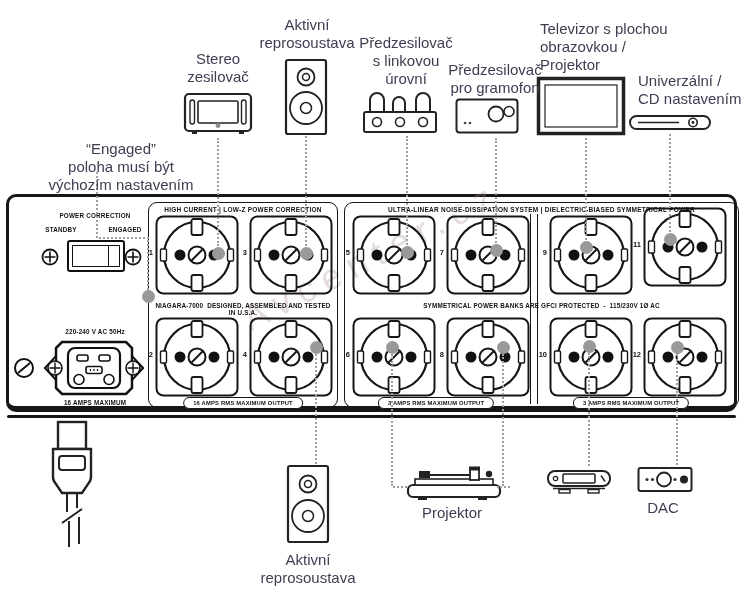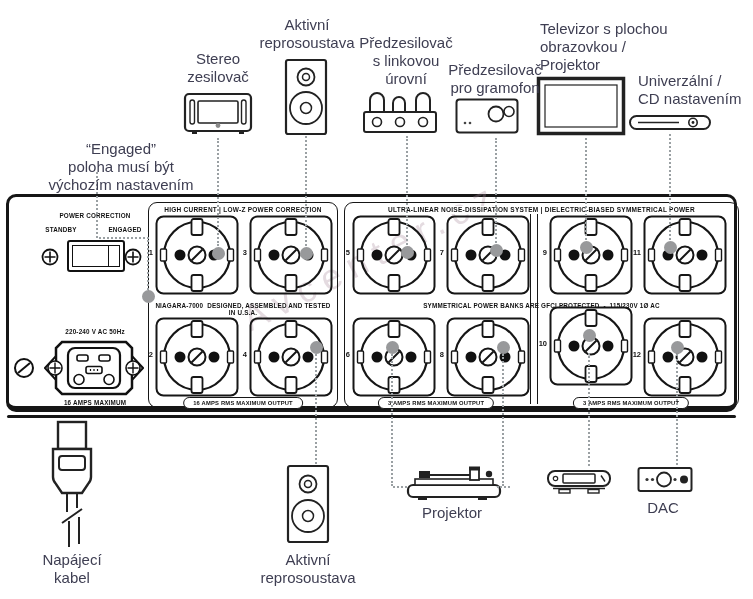--- a/index.html
+++ b/index.html
@@ -63,22 +63,20 @@
 s linkovou
 úrovní</div>
   <div class="lbl" style="left:441px;top:61px;width:108px;">Předzesilovač
 pro gramofon</div>
   <div class="lbl la" style="left:540px;top:20px;width:140px;">Televizor s plochou
 obrazovkou /
 Projektor</div>
   <div class="lbl la" style="left:638px;top:72px;width:115px;">Univerzální /
 CD nastavením</div>
 
-  <div class="lbl" style="left:22px;top:551px;width:100px;">Napájecí
-kabel</div>
   <div class="lbl" style="left:253px;top:551px;width:110px;">Aktivní
 reprosoustava</div>
   <div class="lbl" style="left:402px;top:504px;width:100px;">Projektor</div>
   <div class="lbl" style="left:645px;top:499px;width:36px;">DAC</div>
 
   <svg class="icon" style="left:183px;top:90px;" width="70" height="46" viewBox="0 0 70 46">
     <rect x="2" y="4" width="66" height="37" rx="4" fill="#fff" stroke="#222" stroke-width="2.2"></rect>
     <rect x="15" y="11" width="40" height="22" rx="1.5" fill="#fff" stroke="#222" stroke-width="1.6"></rect>
     <rect x="7" y="10" width="4.5" height="24" rx="2.2" fill="#fff" stroke="#222" stroke-width="1.4"></rect>
     <rect x="58.5" y="10" width="4.5" height="24" rx="2.2" fill="#fff" stroke="#222" stroke-width="1.4"></rect>
@@ -323,33 +321,33 @@
           <circle cx="42" cy="40" r="33" fill="none" stroke="#161616" stroke-width="2.2"></circle>
           <rect x="36.5" y="4" width="11" height="16" rx="2" fill="#fff" stroke="#161616" stroke-width="1.8"></rect>
           <rect x="36.5" y="60" width="11" height="16" rx="2" fill="#fff" stroke="#161616" stroke-width="1.8"></rect>
           <rect x="5.5" y="34" width="6" height="12" rx="1" fill="#fff" stroke="#161616" stroke-width="1.4"></rect>
           <rect x="72.5" y="34" width="6" height="12" rx="1" fill="#fff" stroke="#161616" stroke-width="1.4"></rect>
           <circle cx="25" cy="40" r="5.5" fill="#111"></circle>
           <circle cx="59" cy="40" r="5.5" fill="#111"></circle>
           <circle cx="42" cy="40" r="8.5" fill="#fff" stroke="#161616" stroke-width="2"></circle>
           <line x1="36.5" y1="45.5" x2="47.5" y2="34.5" stroke="#161616" stroke-width="2"></line>
         </svg><div class="odot" style="left: 30.5px; top: 25.5px;"></div></div>
-      <div class="outlet" style="left: 549px; top: 306px; text-decoration: underline;"><span class="onum">10</span><svg width="84" height="80" viewBox="0 0 84 80">
+      <div class="outlet" style="left: 549px; top: 317px; text-decoration: underline;"><span class="onum">10</span><svg width="84" height="80" viewBox="0 0 84 80">
           <rect x="1.5" y="1.5" width="81" height="77" rx="7" fill="none" stroke="#161616" stroke-width="2"></rect>
           <circle cx="42" cy="40" r="33" fill="none" stroke="#161616" stroke-width="2.2"></circle>
           <rect x="36.5" y="4" width="11" height="16" rx="2" fill="#fff" stroke="#161616" stroke-width="1.8"></rect>
           <rect x="36.5" y="60" width="11" height="16" rx="2" fill="#fff" stroke="#161616" stroke-width="1.8"></rect>
           <rect x="5.5" y="34" width="6" height="12" rx="1" fill="#fff" stroke="#161616" stroke-width="1.4"></rect>
           <rect x="72.5" y="34" width="6" height="12" rx="1" fill="#fff" stroke="#161616" stroke-width="1.4"></rect>
           <circle cx="25" cy="40" r="5.5" fill="#111"></circle>
           <circle cx="59" cy="40" r="5.5" fill="#111"></circle>
           <circle cx="42" cy="40" r="8.5" fill="#fff" stroke="#161616" stroke-width="2"></circle>
           <line x1="36.5" y1="45.5" x2="47.5" y2="34.5" stroke="#161616" stroke-width="2"></line>
         </svg><div class="odot" style="left: 33.5px; top: 22.5px;"></div></div>
-      <div class="outlet" style="left: 643px; top: 215px;"><span class="onum">11</span><svg width="84" height="80" viewBox="0 0 84 80">
+      <div class="outlet" style="left: 643px; top: 207px;"><span class="onum">11</span><svg width="84" height="80" viewBox="0 0 84 80">
           <rect x="1.5" y="1.5" width="81" height="77" rx="7" fill="none" stroke="#161616" stroke-width="2"></rect>
           <circle cx="42" cy="40" r="33" fill="none" stroke="#161616" stroke-width="2.2"></circle>
           <rect x="36.5" y="4" width="11" height="16" rx="2" fill="#fff" stroke="#161616" stroke-width="1.8"></rect>
           <rect x="36.5" y="60" width="11" height="16" rx="2" fill="#fff" stroke="#161616" stroke-width="1.8"></rect>
           <rect x="5.5" y="34" width="6" height="12" rx="1" fill="#fff" stroke="#161616" stroke-width="1.4"></rect>
           <rect x="72.5" y="34" width="6" height="12" rx="1" fill="#fff" stroke="#161616" stroke-width="1.4"></rect>
           <circle cx="25" cy="40" r="5.5" fill="#111"></circle>
           <circle cx="59" cy="40" r="5.5" fill="#111"></circle>
           <circle cx="42" cy="40" r="8.5" fill="#fff" stroke="#161616" stroke-width="2"></circle>
           <line x1="36.5" y1="45.5" x2="47.5" y2="34.5" stroke="#161616" stroke-width="2"></line>

